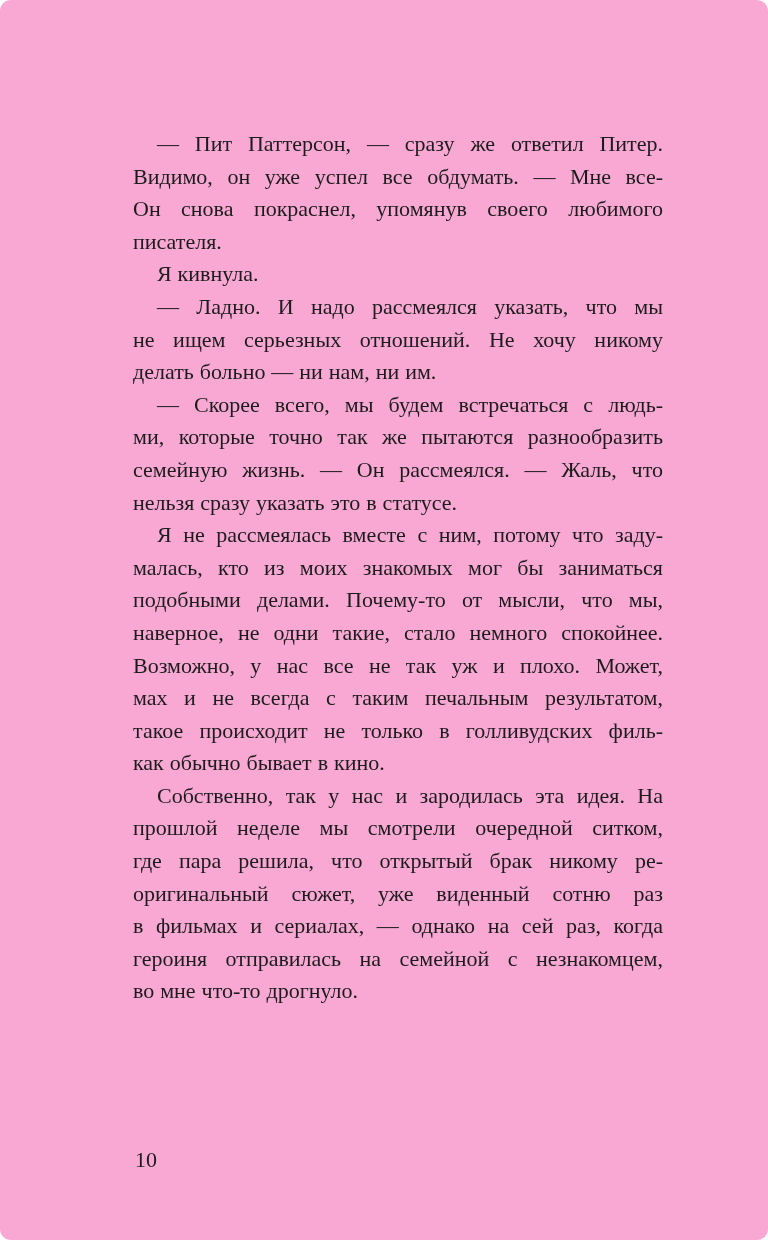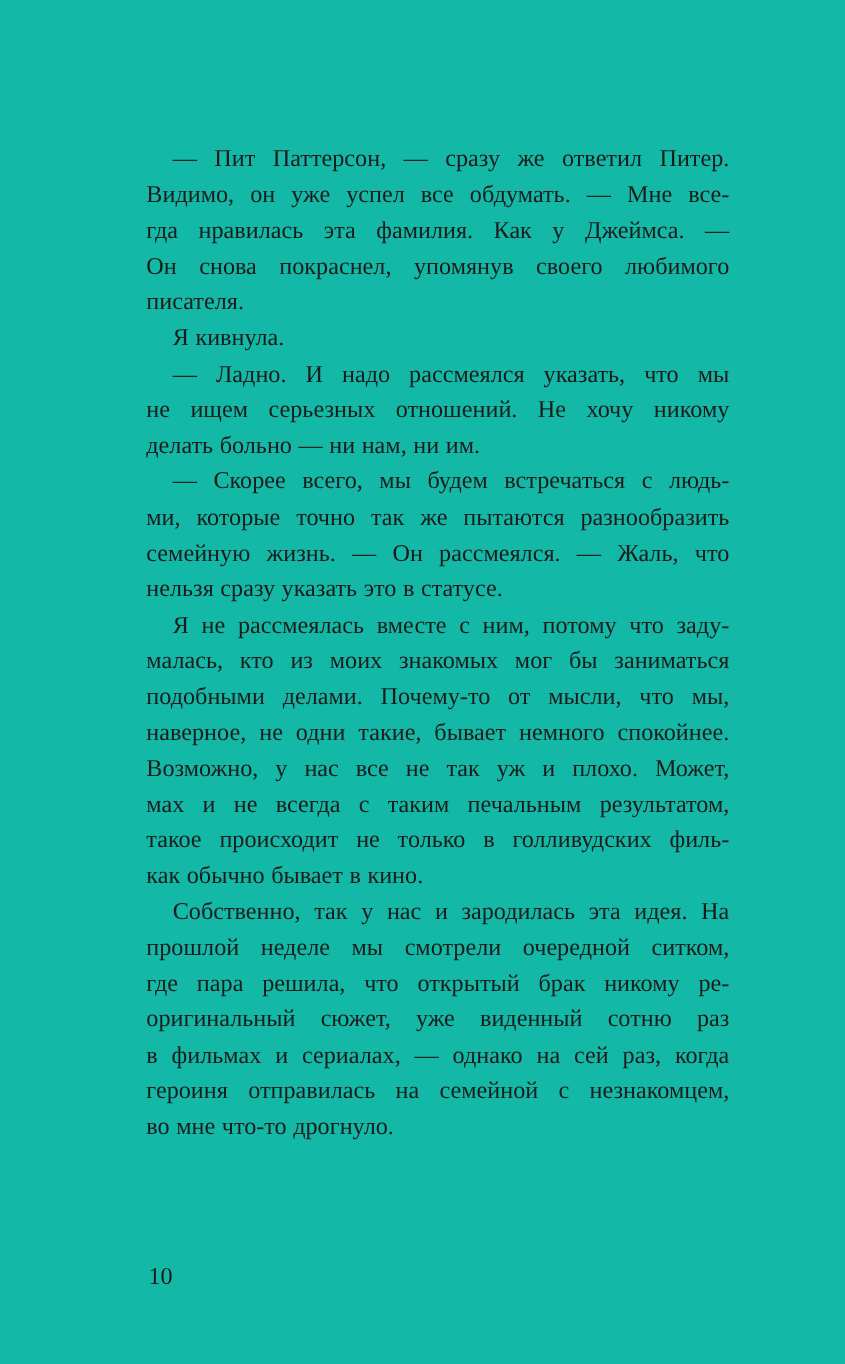--- a/index.html
+++ b/index.html
@@ -10,21 +10,22 @@
     width: 768px;
     height: 1240px;
     background: #ffffff;
     overflow: hidden;
     position: relative;
     font-family: "Liberation Serif", "DejaVu Serif", serif;
   }
   .page {
     position: absolute;
     inset: 0;
-    background: #14b8a6;
+    background: #f9a8d4;
+    border-radius: 11px;
   }
   .text-block {
     position: absolute;
     left: 133px;
     top: 128px;
     width: 530px;
     color: #1c1c1c;
     font-size: 22px;
     line-height: 32.6px;
   }
@@ -49,35 +50,34 @@
     margin-top: 28px;
   }
 </style>
 </head>
 <body>
 
 <div class="page">
   <div class="text-block">
       <div class="line first">— Пит Паттерсон, — сразу же ответил Питер.</div>
       <div class="line">Видимо, он уже успел все обдумать. — Мне все-</div>
-      <div class="line">гда нравилась эта фамилия. Как у Джеймса. —</div>
       <div class="line">Он снова покраснел, упомянув своего любимого</div>
       <div class="line para-end">писателя.</div>
       <div class="line first para-end">Я кивнула.</div>
       <div class="line first">— Ладно. И надо рассмеялся указать, что мы</div>
       <div class="line">не ищем серьезных отношений. Не хочу никому</div>
       <div class="line para-end">делать больно — ни нам, ни им.</div>
       <div class="line first">— Скорее всего, мы будем встречаться с людь-</div>
       <div class="line">ми, которые точно так же пытаются разнообразить</div>
       <div class="line">семейную жизнь. — Он рассмеялся. — Жаль, что</div>
       <div class="line para-end">нельзя сразу указать это в статусе.</div>
       <div class="line first">Я не рассмеялась вместе с ним, потому что заду-</div>
       <div class="line">малась, кто из моих знакомых мог бы заниматься</div>
       <div class="line">подобными делами. Почему-то от мысли, что мы,</div>
-      <div class="line">наверное, не одни такие, бывает немного спокойнее.</div>
+      <div class="line">наверное, не одни такие, стало немного спокойнее.</div>
       <div class="line">Возможно, у нас все не так уж и плохо. Может,</div>
       <div class="line">мах и не всегда с таким печальным результатом,</div>
       <div class="line">такое происходит не только в голливудских филь-</div>
       <div class="line para-end">как обычно бывает в кино.</div>
       <div class="line first">Собственно, так у нас и зародилась эта идея. На</div>
       <div class="line">прошлой неделе мы смотрели очередной ситком,</div>
       <div class="line">где пара решила, что открытый брак никому ре-</div>
       <div class="line">оригинальный сюжет, уже виденный сотню раз</div>
       <div class="line">в фильмах и сериалах, — однако на сей раз, когда</div>
       <div class="line">героиня отправилась на семейной с незнакомцем,</div>

